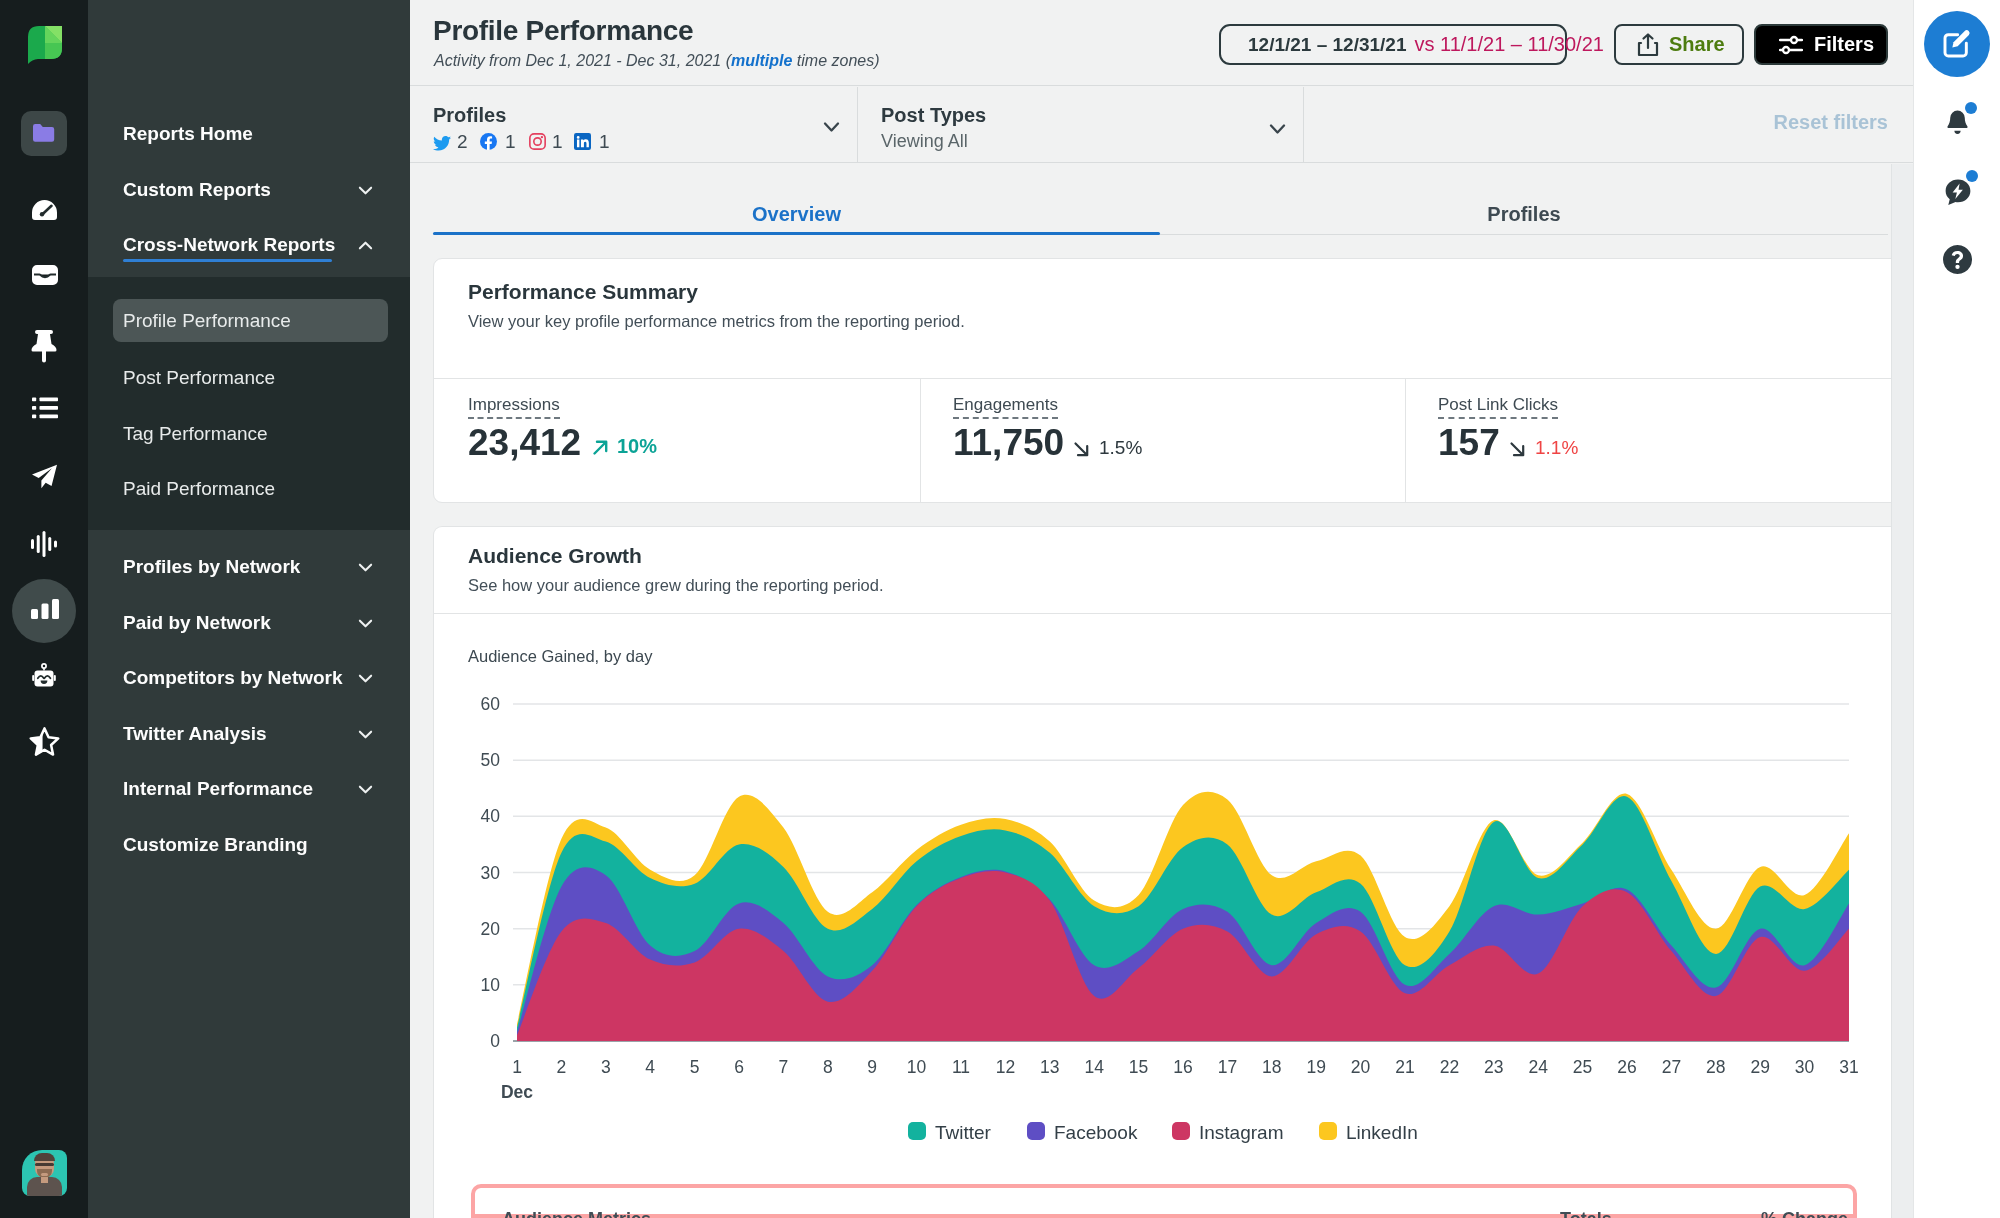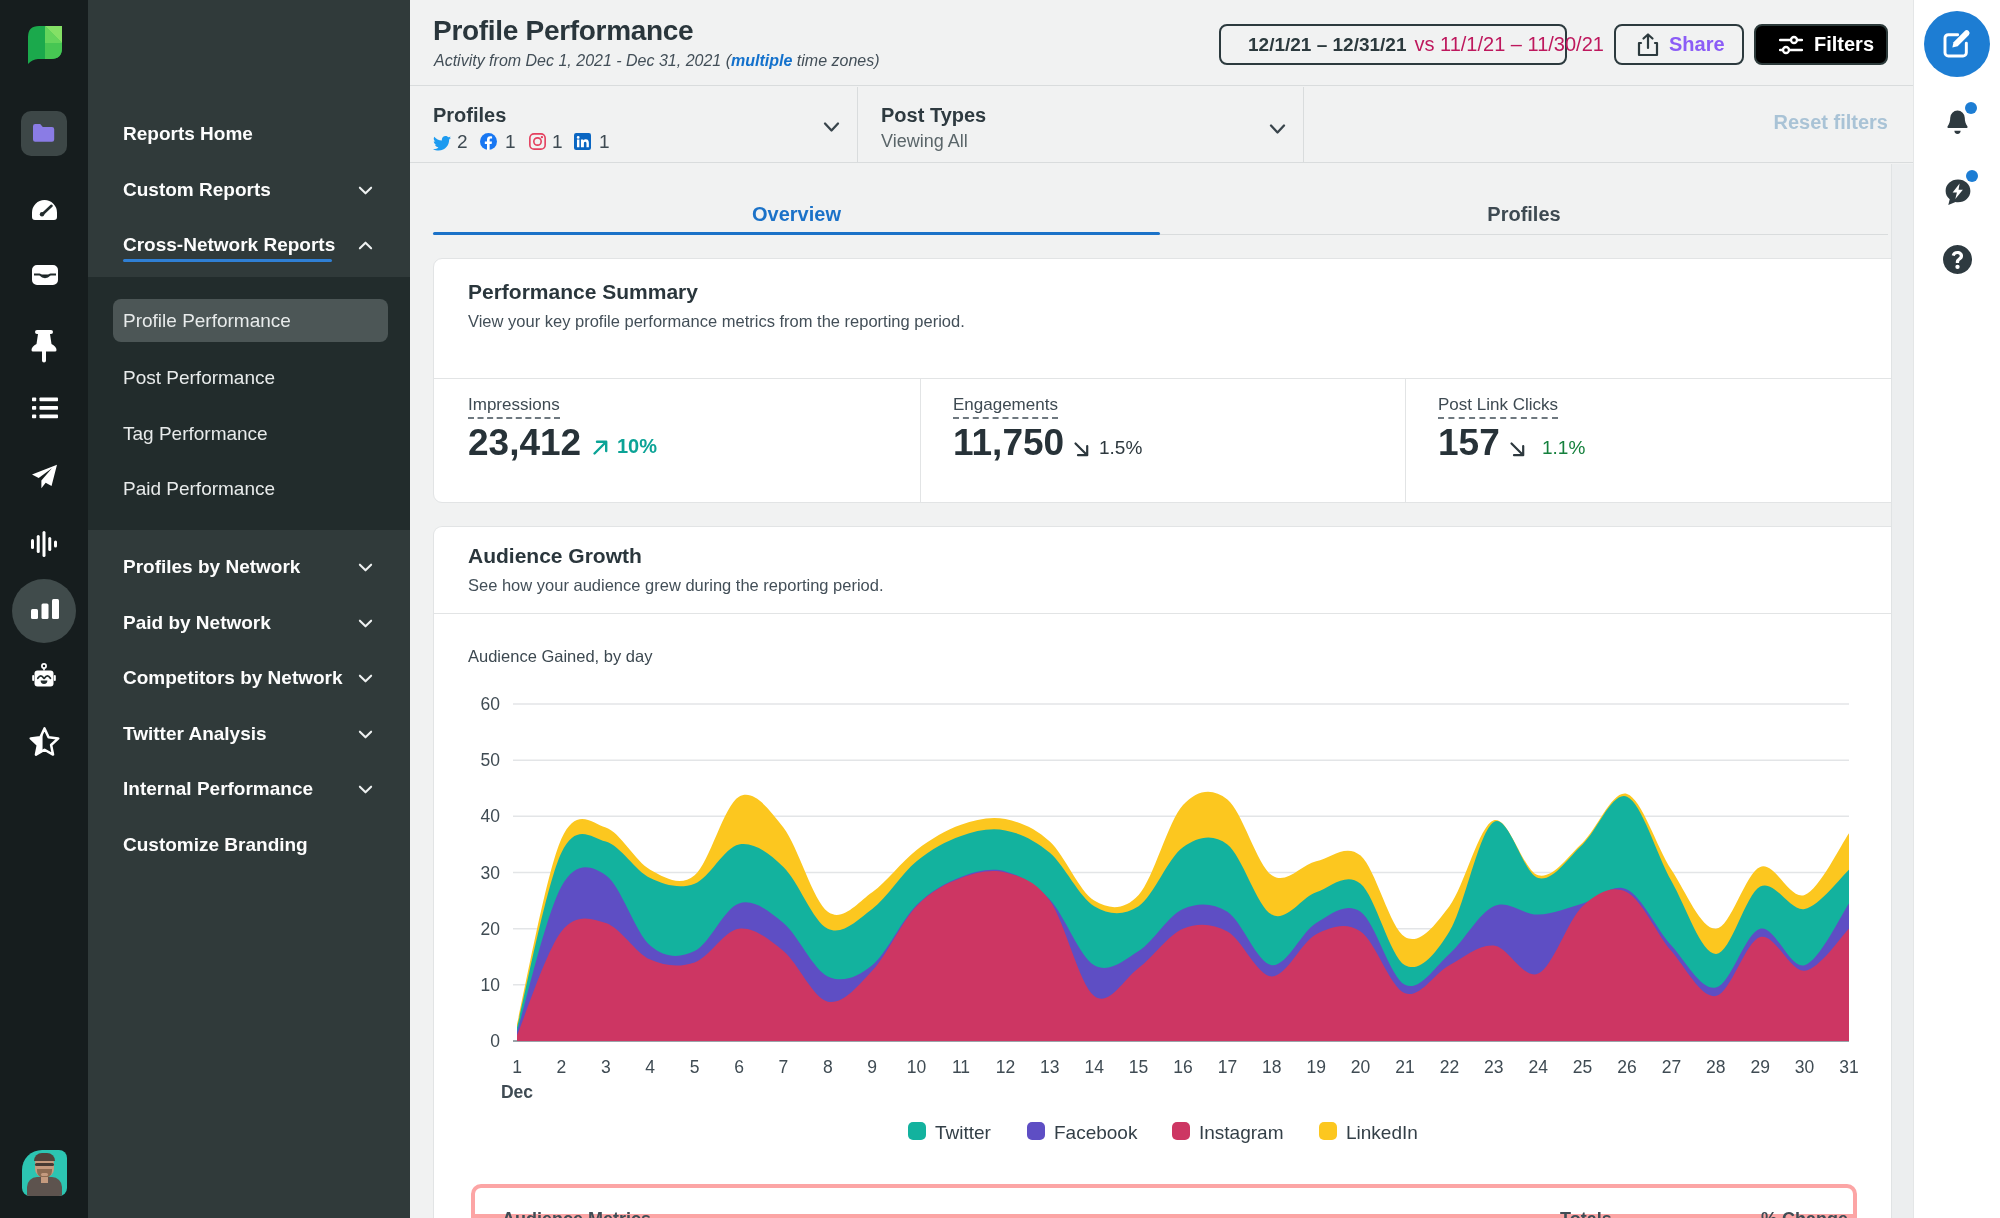--- a/index.html
+++ b/index.html
@@ -174,37 +174,37 @@
     </svg>
   <svg class="chev" style="left:270px;top:782px;" viewBox="0 0 16 16">
       <path d="M2,5 l6,6 l6,-6" stroke="#eef1f1" stroke-width="2.2" fill="none" stroke-linecap="round" stroke-linejoin="round"></path>
     </svg>
 </div>
 
 <div id="main">
   <div id="mainhead">
     <div id="title">Profile Performance</div>
     <div id="subtitle">Activity from Dec 1, 2021 - Dec 31, 2021 (<b>multiple</b> time zones)</div>
-    <div class="btn" style="left:809px;width:348px;">
+    <div class="btn" style="left:809px;width:348px;border-radius:11px;">
       <svg style="margin-left:17px;" width="23" height="23" viewBox="0 0 23 23">
         <path d="M3,3 h17 a2,2 0 0 1 2,2 v14 a2,2 0 0 1 -2,2 h-17 a2,2 0 0 1 -2,-2 v-14 a2,2 0 0 1 2,-2 Z M6,1 v4 M17,1 v4" fill="#2c3a3e" stroke="#2c3a3e" stroke-width="2.4"></path>
         <rect x="4.5" y="9" width="14" height="2.6" fill="#f1f2f2"></rect>
           <rect x="4.5" y="14.5" width="14" height="2.6" fill="#f1f2f2"></rect>
       </svg>
       <span style="margin-left:10px;font-size:19px;font-weight:bold;color:#2c3a3e;">12/1/21 – 12/31/21</span>
       <span style="margin-left:8px;font-size:20px;color:#be185d;">vs 11/1/21 – 11/30/21</span>
     </div>
     <div class="btn" style="left:1204px;width:130px;">
       <svg style="margin-left:21px;" width="22" height="24" viewBox="0 0 22 24">
         <g stroke="#2c3a3e" stroke-width="2.2" fill="none" stroke-linecap="round" stroke-linejoin="round">
           <path d="M4,10 h-2 v12 h18 v-12 h-2"></path>
           <path d="M11,15 v-13 M6.5,5.5 L11,1.5 L15.5,5.5"></path>
         </g>
       </svg>
-      <span style="margin-left:10px;font-size:20px;font-weight:bold;color:#8b5cf6;">Share</span>
+      <span style="margin-left:10px;font-size:20px;font-weight:bold;color:#4d7c0f;">Share</span>
     </div>
     <div class="btn" style="left:1344px;width:134px;background:#000000;border-color:#2c3a3a;">
       <svg style="margin-left:23px;" width="24" height="22" viewBox="0 0 24 22">
         <g stroke="#fff" stroke-width="2.3" fill="none" stroke-linecap="round">
           <path d="M1,6 h11 M18,6 h5 M1,16 h3 M10,16 h13"></path>
         </g>
         <circle cx="15" cy="6" r="3" fill="none" stroke="#fff" stroke-width="2.3"></circle>
         <circle cx="7" cy="16" r="3" fill="none" stroke="#fff" stroke-width="2.3"></circle>
       </svg>
       <span style="margin-left:11px;font-size:20px;font-weight:bold;color:#fff;">Filters</span>
@@ -271,21 +271,21 @@
     <div class="metricnum" style="position:absolute;left:519px;top:163px;">11,750</div>
     <svg style="position:absolute;left:639px;top:182px;" width="17" height="17" viewBox="0 0 17 17">
         <path d="M2.5,2.5 L13.5,13.5 M14.2,5 v9.2 h-9.2" stroke="#2d383e" stroke-width="2.2" fill="none" stroke-linecap="round" stroke-linejoin="round"></path>
       </svg>
     <div style="position:absolute;left:665px;top:178px;font-size:19px;color:#2d383e;">1.5%</div>
     <div style="position:absolute;left:1004px;top:136px;"><span class="metriclabel">Post Link Clicks</span></div>
     <div class="metricnum" style="position:absolute;left:1004px;top:163px;">157</div>
     <svg style="position:absolute;left:1075px;top:182px;" width="17" height="17" viewBox="0 0 17 17">
         <path d="M2.5,2.5 L13.5,13.5 M14.2,5 v9.2 h-9.2" stroke="#2d383e" stroke-width="2.2" fill="none" stroke-linecap="round" stroke-linejoin="round"></path>
       </svg>
-    <div style="position:absolute;left:1101px;top:178px;font-size:19px;color:#15803d;margin-left:7px;">1.1%</div>
+    <div style="position:absolute;left:1101px;top:178px;font-size:19px;color:#ef4444;">1.1%</div>
   </div>
 
   <div class="card" style="top:526px; height:692px; border-bottom:none; border-radius:9px 9px 0 0;">
     <div class="cardtitle" style="top:17px;">Audience Growth</div>
     <div class="cardsub" style="top:49px;">See how your audience grew during the reporting period.</div>
     <div class="hdiv" style="top:86px;"></div>
     <div style="position:absolute;left:34px;top:120px;font-size:16.5px;color:#3c4850;text-align:right;">Audience Gained, by day</div>
     <svg style="position:absolute;left:0;top:0;" width="1455" height="692" viewBox="433 526 1455 692">
 <line x1="512" y1="703.0" x2="1848" y2="703.0" stroke="#e3e5e7" stroke-width="1.5"></line>
 <text x="499" y="709.0" text-anchor="end" font-size="17.5" fill="#3f4b53">60</text>

